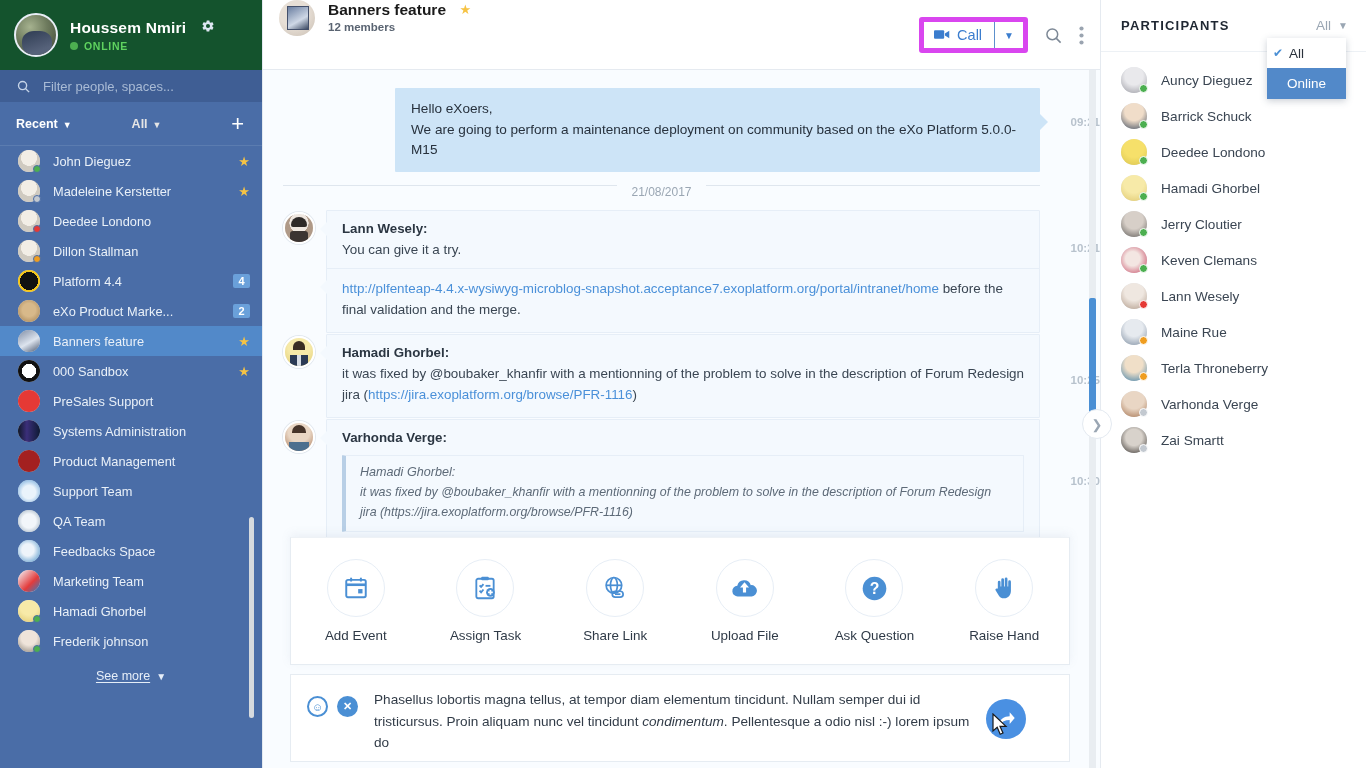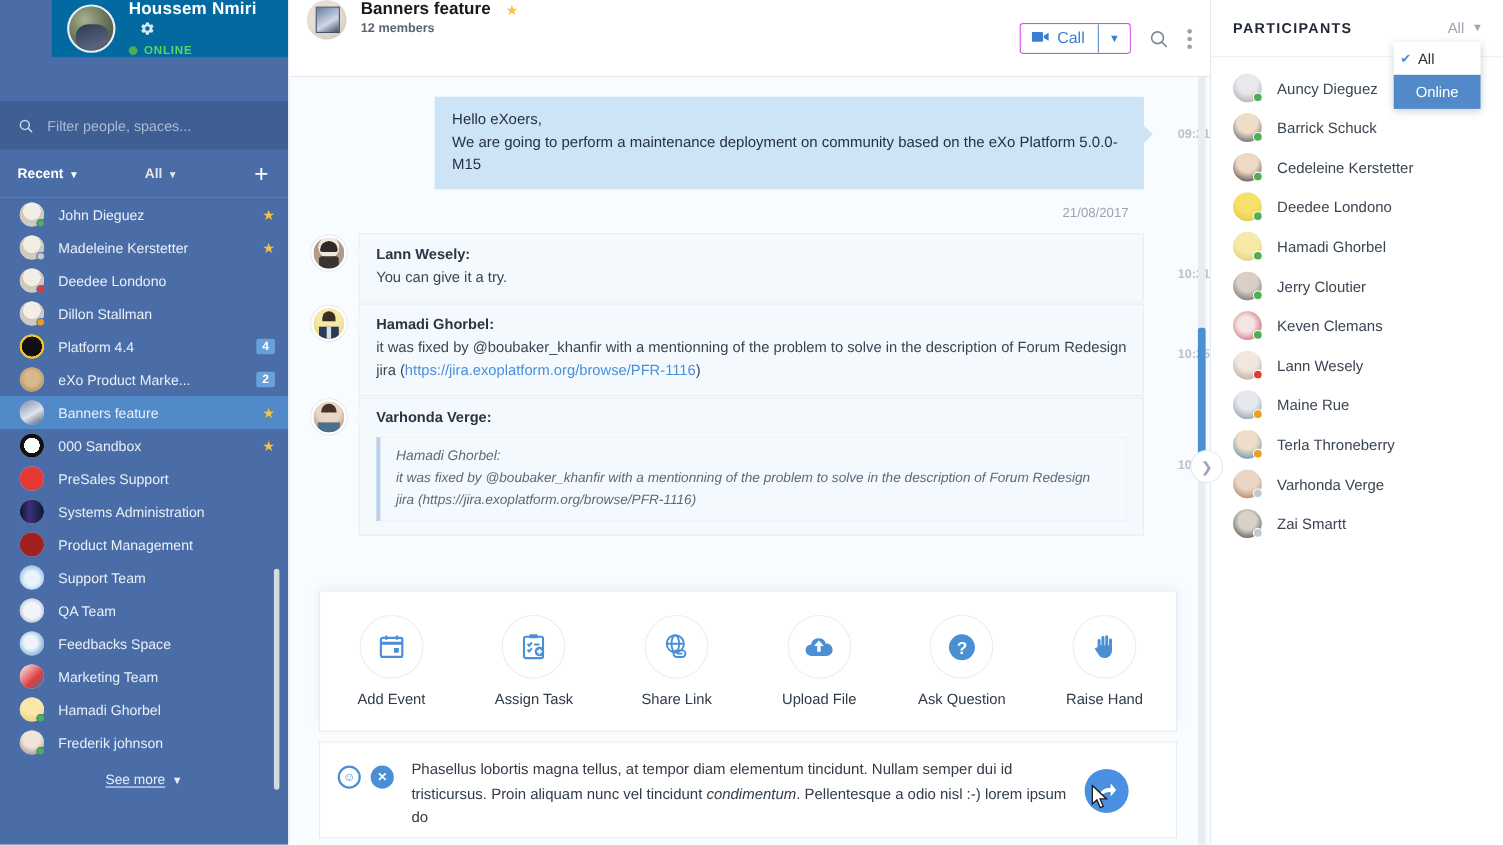--- a/index.html
+++ b/index.html
@@ -13,22 +13,22 @@
 
   
   .sidebar {
     width: 262px; height: 768px;
     background: #4a6da7;
     position: relative;
     flex: 0 0 262px;
     overflow: hidden;
   }
   .profile-bar {
-    height: 52px; display: flex; align-items: center;
-    padding: 0 14px; background: #0369a1; margin-left: 47px;
+    height: 70px; display: flex; align-items: center;
+    padding: 0 14px; background: #14532d;
   }
   .profile-avatar {
     width: 44px; height: 44px; border-radius: 50%;
     background: radial-gradient(circle at 35% 30%, #a6b28f 0%, #6d7a5d 45%, #3c4434 100%);
     border: 2px solid #e8eef6;
     flex: 0 0 44px; overflow: hidden; position: relative;
   }
   .profile-avatar::after {
     content:""; position:absolute; left: 6px; top: 16px;
     width: 30px; height: 26px; border-radius: 40% 40% 50% 50%;
@@ -45,23 +45,22 @@
   }
   .profile-status {
     display: flex; align-items: center; margin-top: 3px;
   }
   .status-dot-sm {
     width: 8px; height: 8px; border-radius: 50%; background: #4caf50; margin-right: 6px;
   }
   .status-text { color: #5fd35f; font-size: 10.5px; font-weight: bold; letter-spacing: .7px; }
 
   .search-row {
-    height: 44px; background: #3f5e94; display: flex; align-items: center;
+    height: 32px; background: #3f5e94; display: flex; align-items: center;
     padding: 0 16px;
-    margin-top: 40px;
   }
   .search-icon-wrap { color: #c7d5e8; font-size: 14px; margin-right: 12px; display:flex; }
   .search-input {
     background: transparent; border: none; outline: none;
     color: #ffffff; font-size: 13px; font-family: "Liberation Sans", sans-serif;
     width: 100%;
   }
   .search-input::placeholder { color: #a9bbd5; }
 
   .filter-row {
@@ -134,21 +133,21 @@
     border: 1px solid #44506b;
   }
   .room-meta { margin-left: 13px; }
   .room-title { font-size: 15.5px; font-weight: bold; color: #1a1a1a; display: inline-block; vertical-align: middle;}
   .room-star { color: #f6c344; font-size: 13px; margin-left: 9px; display: inline-block; vertical-align: middle; }
   .room-members { font-size: 11.5px; color: #5a6472; font-weight: bold; margin-top: 2px; }
 
   .header-actions {
     position: absolute; right: 16px; top: 0; height: 70px; display: flex; align-items: center;
   }
-  .call-group { display: flex; border: 1px solid #d946ef; border-radius: 3px; overflow: hidden; }
+  .call-group { display: flex; border: 5px solid #d946ef; border-radius: 3px; overflow: hidden; }
   .call-btn {
     display: flex; align-items: center; gap: 7px; padding: 5px 12px 5px 10px;
     color: #3b7dce; font-size: 14.5px; background: #fff;
   }
   .call-caret {
     padding: 5px 9px; border-left: 1px solid #5c90cc; color: #3b7dce; font-size: 10px;
     display: flex; align-items: center; background: #fff;
   }
   .hdr-icon { margin-left: 16px; color: #7d8896; display: flex; align-items: center; }
 
@@ -164,21 +163,21 @@
   }
   .bubble-out::after {
     content:""; position:absolute; right: -8px; top: 26px;
     border-top: 8px solid transparent; border-bottom: 8px solid transparent;
     border-left: 8px solid #cde4f7;
   }
   .time-stamp {
     position: absolute; right: -60px; color: #b8c2cd; font-size: 11.5px; font-weight: bold;
   }
 
-  .date-sep { display: flex; align-items: flex-end; margin: 13px 0 11px 0; flex-direction: column; }
+  .date-sep { display: flex; align-items: flex-start; margin: 13px 0 11px 0; }
   .date-sep .ln { flex: 1 1 auto; height: 1px; background: #dfe6ee; }
   .date-sep .lbl { color: #9aa6b3; font-size: 12px; padding: 0 14px; }
 
   .msg-in { display: flex; margin-bottom: 1px; position: relative; }
   .msg-avatar {
     width: 32px; height: 32px; border-radius: 50%; flex: 0 0 32px; margin-top: 2px;
     border: 2px solid #fff; box-shadow: 0 0 0 1px #e2e8ef; overflow: hidden;
   }
   .bubble-in {
     background: #f4f9fe; border: 1px solid #e6eef7; margin-left: 11px; flex: 1 1 auto;
@@ -517,20 +516,28 @@
               <div style="position:absolute;left:5px;top:17px;width:18px;height:12px;background:#3b3432;border-radius:3px;"></div>
             </div>
           </div>
           <div class="bubble-in">
             <div class="msg-author">Lann Wesely:</div>
             <div class="msg-body">You can give it a try.</div>
           </div>
           <span class="time-stamp" style="right:-60px;top:32px;">10:21</span>
         </div>
 
+        <div class="msg-in" style="margin-top:-6px;">
+          <div style="width:32px;flex:0 0 32px;"></div>
+          <div class="bubble-in" style="margin-left:11px;">
+            <div class="msg-body">
+              <a class="msg-link" href="#">http://plfenteap-4.4.x-wysiwyg-microblog-snapshot.acceptance7.exoplatform.org/portal/intranet/home</a><span> before the final validation and the merge.</span>
+            </div>
+          </div>
+        </div>
 
         <div class="msg-in">
           <div class="msg-avatar">
             <div style="width:100%;height:100%;background:radial-gradient(circle at 50% 30%,#f6e9a8 0 45%,#e0cc72 100%);position:relative;">
               <div style="position:absolute;left:8px;top:3px;width:12px;height:9px;background:#3a2d22;border-radius:6px 6px 0 0;"></div>
               <div style="position:absolute;left:5px;top:17px;width:18px;height:13px;background:#2b3a55;"></div>
               <div style="position:absolute;left:12px;top:17px;width:4px;height:13px;background:#d8dde4;"></div>
             </div>
           </div>
           <div class="bubble-in">
@@ -686,27 +693,20 @@
         </div>
         <div class="p-item">
           <div class="p-avatar">
             <span class="inner" style="background: radial-gradient(circle at 50% 32%, rgb(240, 221, 201) 0px, rgb(240, 221, 201) 42%, rgb(59, 74, 94) 100%);"></span>
             <span class="pdot" style="background: rgb(76, 175, 80);"></span>
           </div>
           <span class="p-name">Barrick Schuck</span>
         </div>
         <div class="p-item">
           <div class="p-avatar">
-            <span class="inner" style="background: radial-gradient(circle at 50% 32%, rgb(239, 217, 196) 0px, rgb(239, 217, 196) 42%, rgb(46, 46, 51) 100%);"></span>
-            <span class="pdot" style="background: rgb(76, 175, 80);"></span>
-          </div>
-          <span class="p-name">Cedeleine Kerstetter</span>
-        </div>
-        <div class="p-item">
-          <div class="p-avatar">
             <span class="inner" style="background: radial-gradient(circle at 50% 32%, rgb(246, 224, 106) 0px, rgb(246, 224, 106) 45%, rgb(217, 196, 79) 100%);"></span>
             <span class="pdot" style="background: rgb(76, 175, 80);"></span>
           </div>
           <span class="p-name">Deedee Londono</span>
         </div>
         <div class="p-item">
           <div class="p-avatar">
             <span class="inner" style="background: radial-gradient(circle at 50% 30%, rgb(247, 234, 168) 0px, rgb(247, 234, 168) 45%, rgb(223, 200, 111) 100%);"></span>
             <span class="pdot" style="background: rgb(76, 175, 80);"></span>
           </div>

